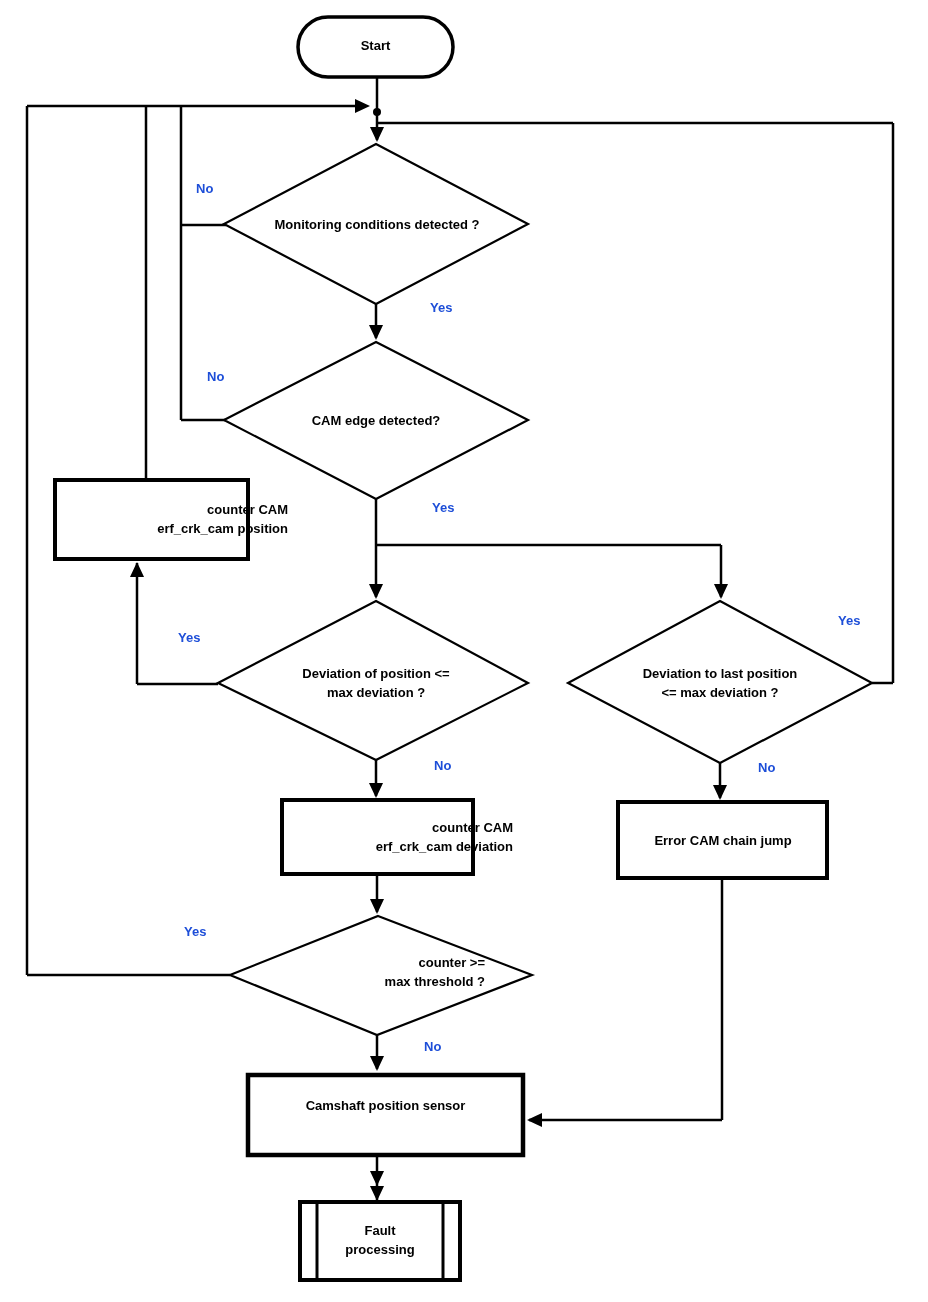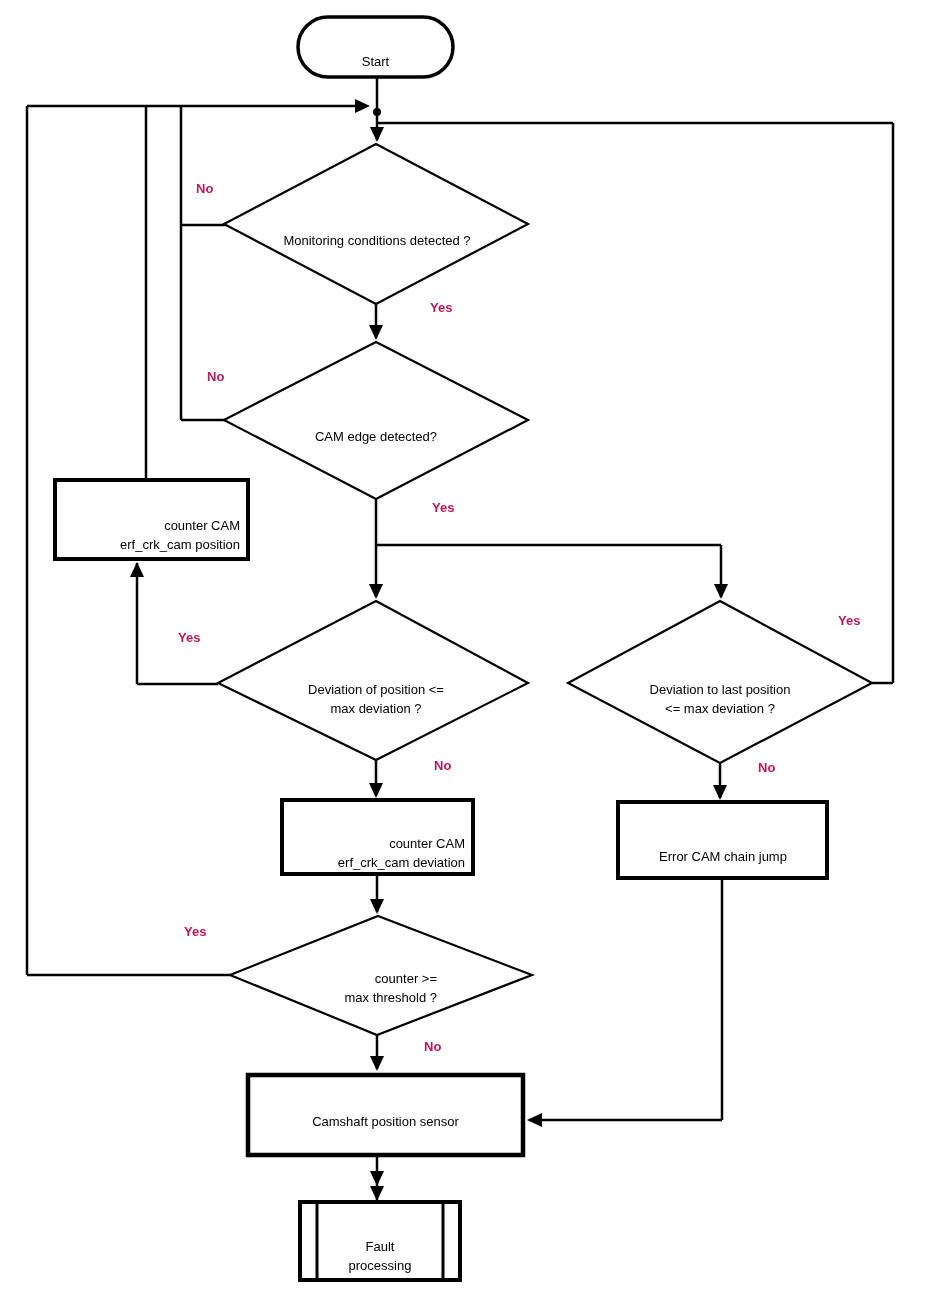--- a/index.html
+++ b/index.html
@@ -7,34 +7,33 @@
     position: relative;
     width: 928px;
     height: 1302px;
     background: #ffffff;
     font-family: "Liberation Sans", sans-serif;
     overflow: hidden;
   }
   .canvas svg { position:absolute; left:0; top:0; }
   .lbl {
     position: absolute;
-    font-weight: normal;
+    font-weight: bold;
     font-size: 13px;
     line-height: 19px;
     color: #000;
-    margin-top: 16px;
   }
   .c { text-align: center; }
-  .r { text-align: right; }
+  .r { text-align: right; padding-left: 48px; }
   .nowrap { white-space: nowrap; }
   .edge {
     position: absolute;
     font-weight: bold;
     font-size: 13px;
-    color: #be185d;
+    color: #1d4ed8;
   }
 </style>
 </head>
 <body>
 
 <div class="canvas">
 
   <svg width="928" height="1302" viewBox="0 0 928 1302">
     <g stroke="#000000" fill="none">
 

